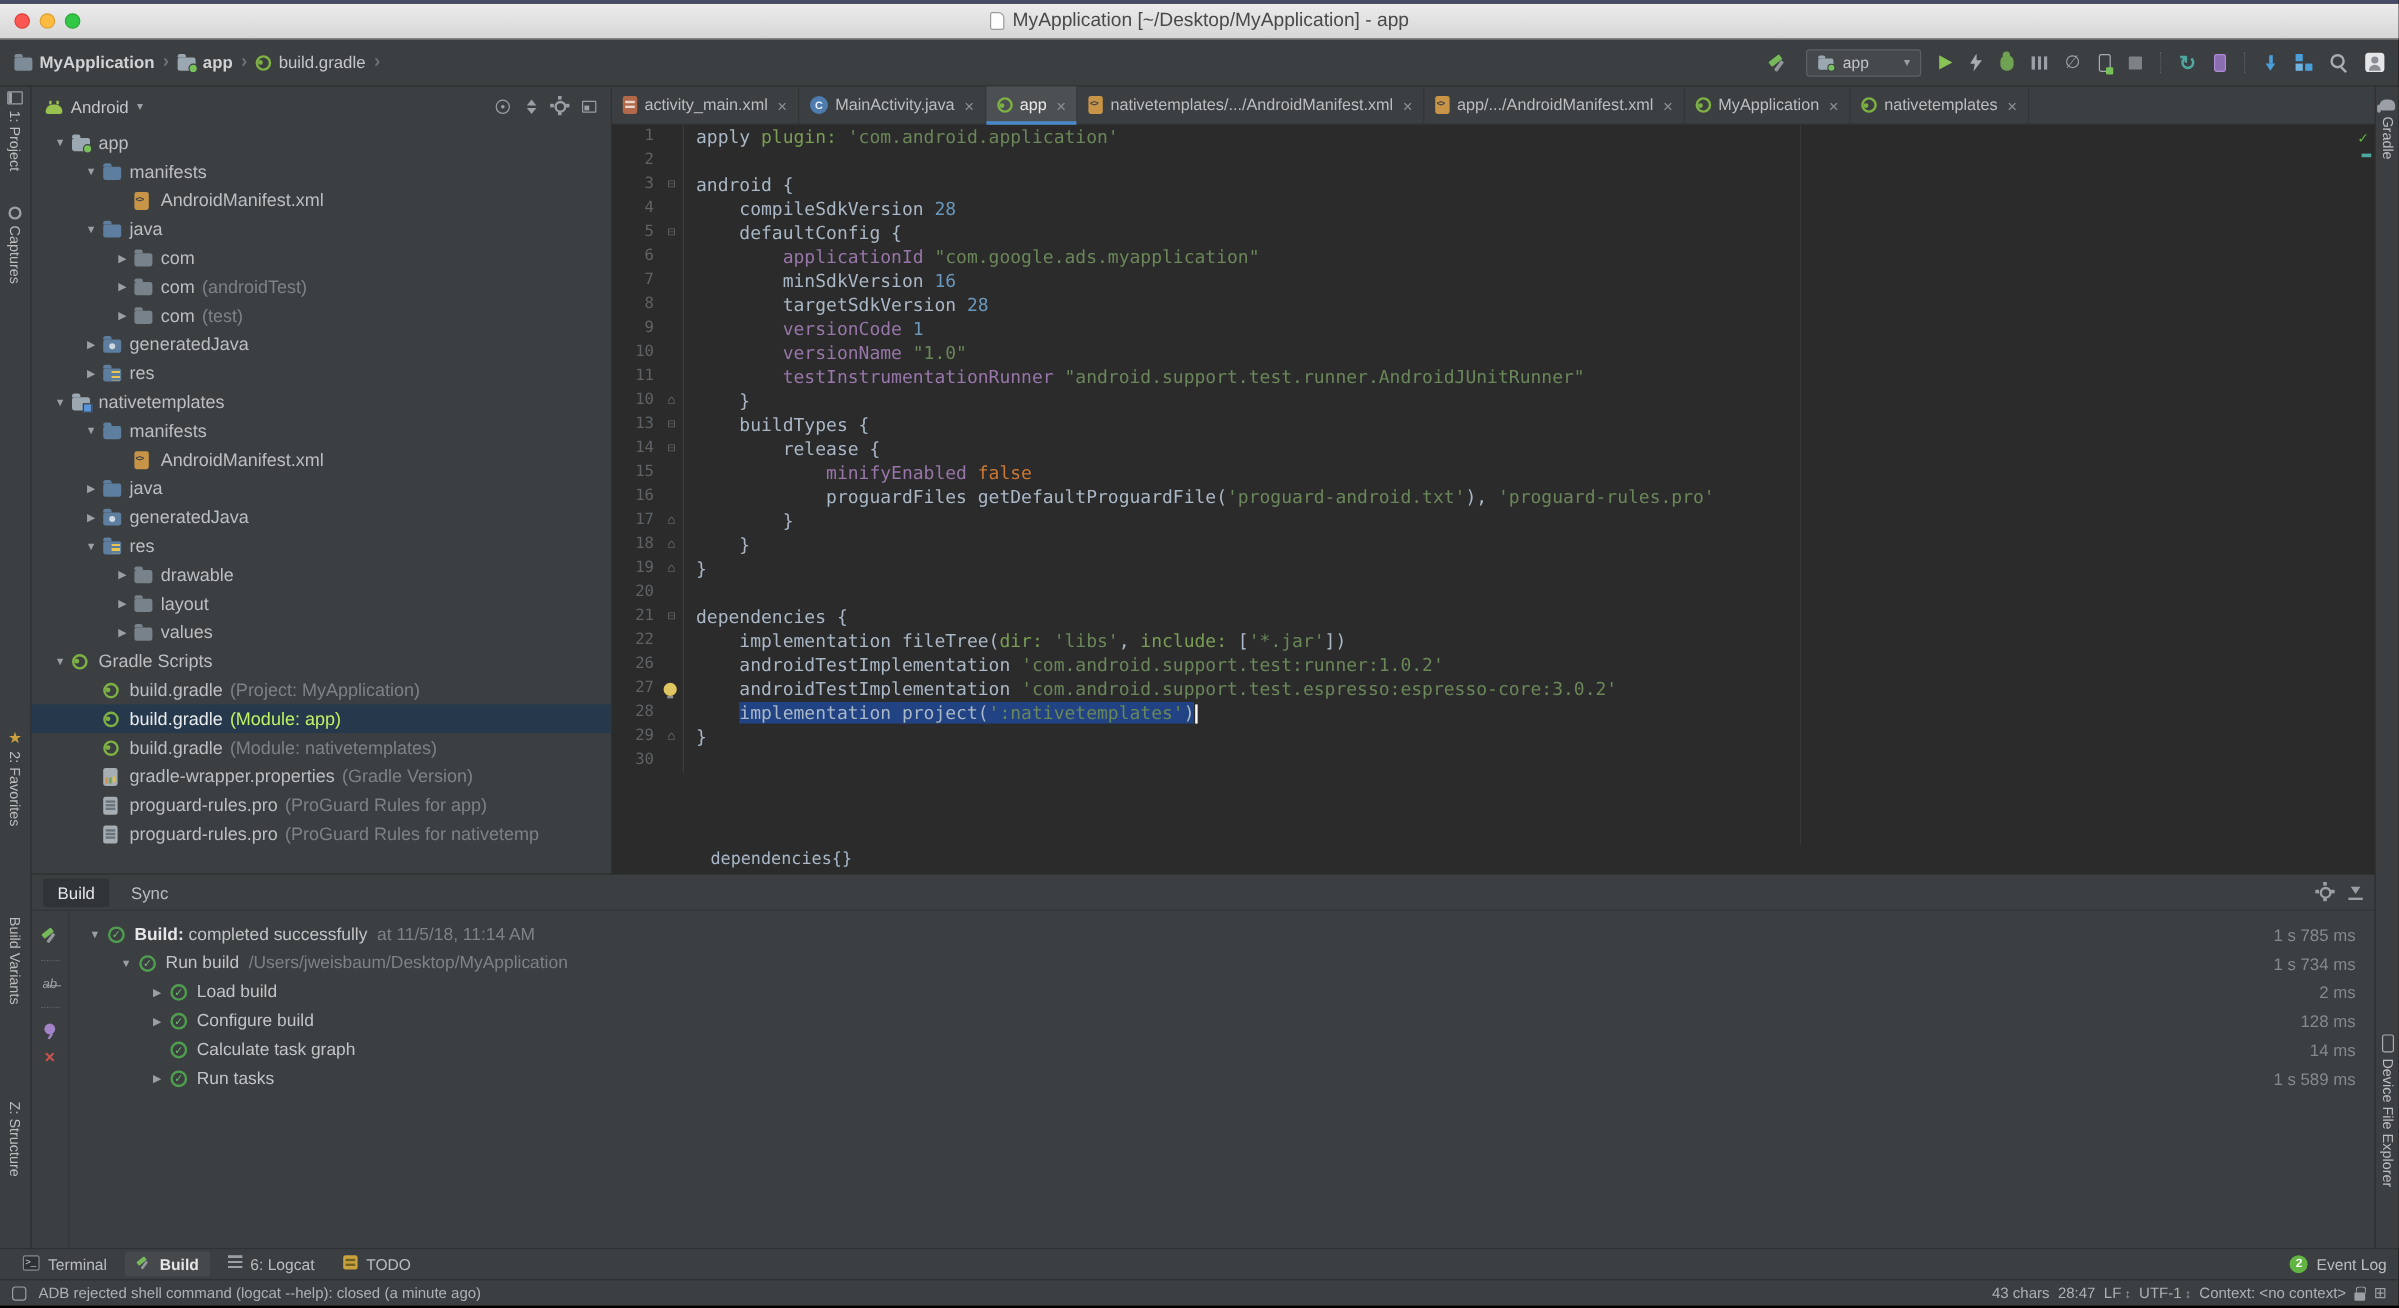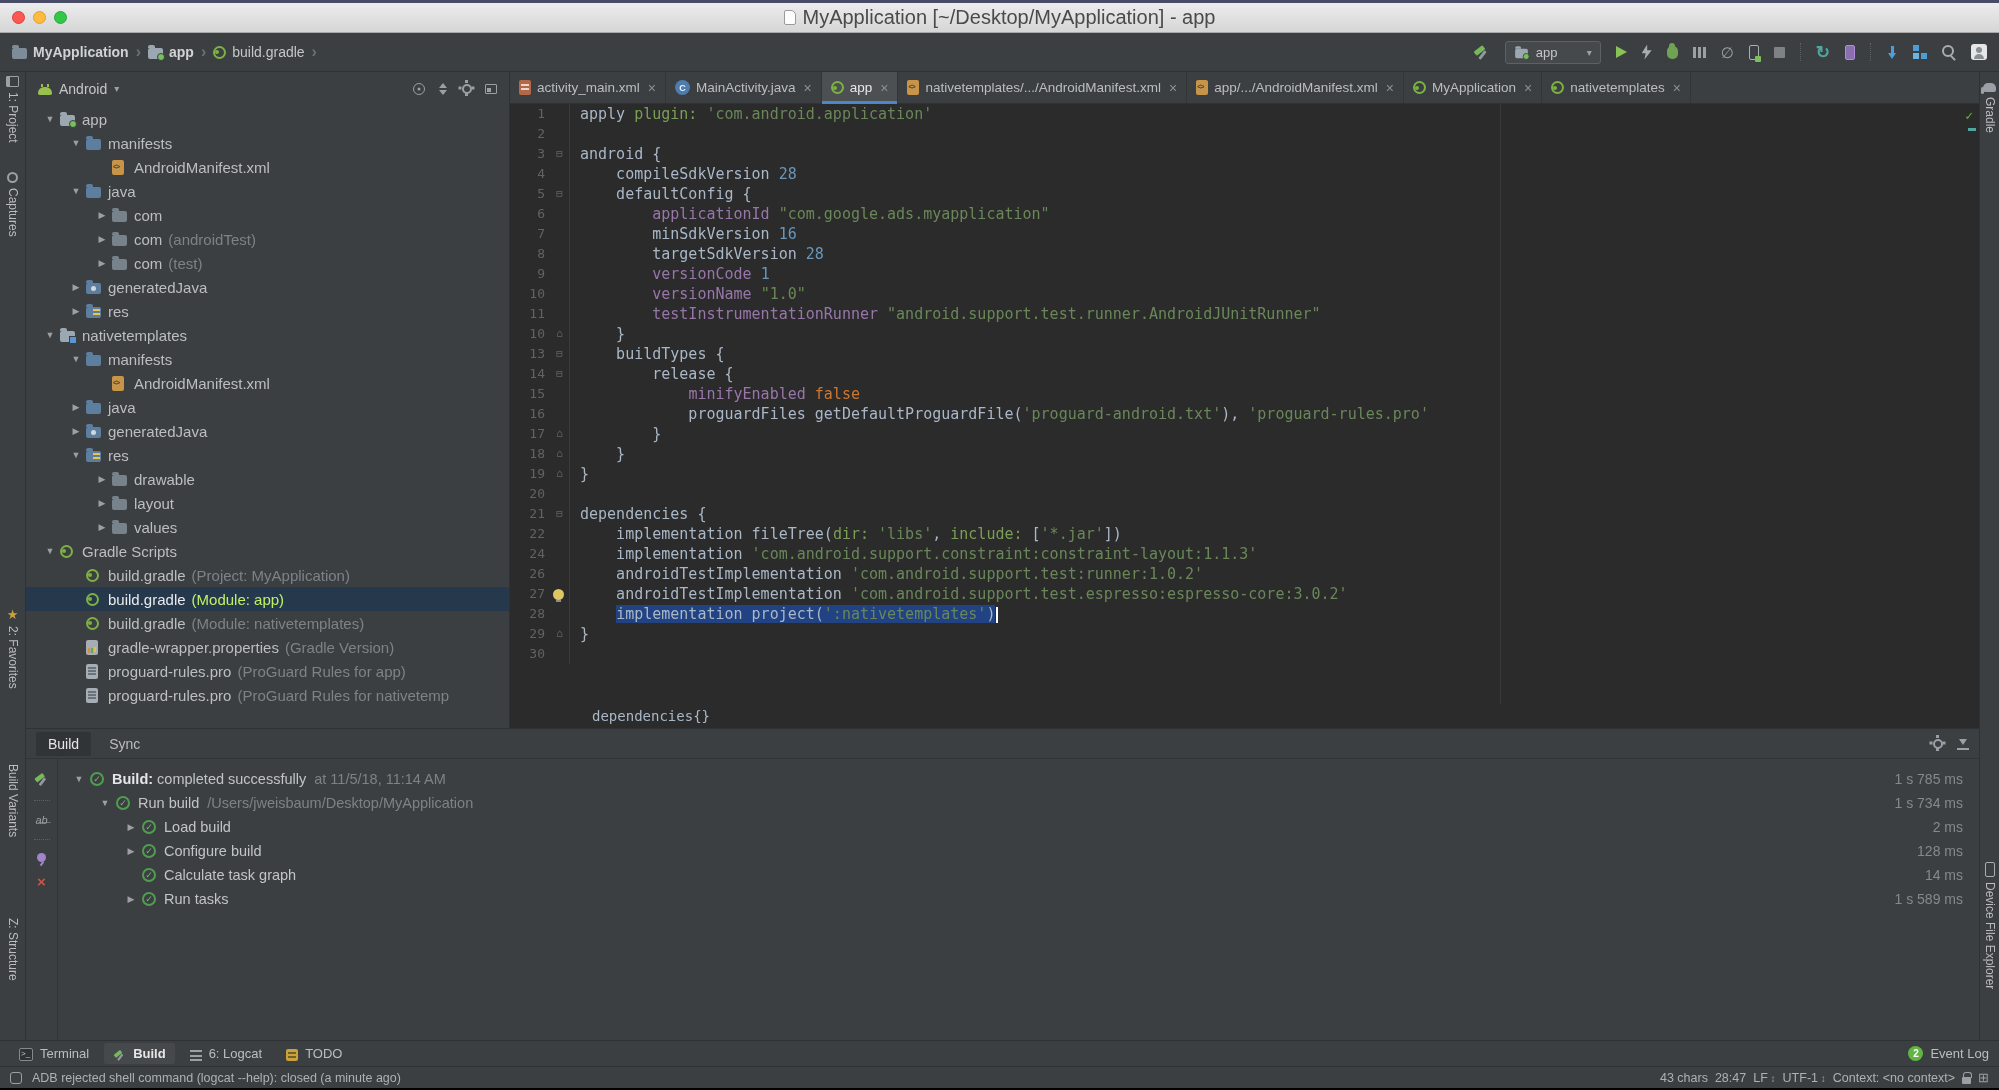--- a/index.html
+++ b/index.html
@@ -6,21 +6,21 @@
 html,body{width:1999px;height:1090px;overflow:hidden;background:#000;font-family:"Liberation Sans",sans-serif;-webkit-font-smoothing:antialiased}
 .ic{display:inline-block;position:relative;flex:none}
 
 
 .titlebar{height:33px;background:linear-gradient(#ECECEC,#D6D6D6);border-top:3px solid #474B66;border-bottom:1px solid #A8A8A8;display:flex;align-items:center;position:relative}
 .lights{position:absolute;left:12px;display:flex;gap:8px}
 .light{width:13px;height:13px;border-radius:50%}
 .l-close{background:#FC5753;border:1px solid #DF3E3A}
 .l-min{background:#FDBC40;border:1px solid #DE9E34}
 .l-max{background:#33C748;border:1px solid #27AA35}
-.title{margin:0 auto;display:flex;gap:7px;align-items:center;color:#4A4A4A;font-size:20px}
+.title{margin:0 auto;display:flex;gap:7px;align-items:center;color:#4A4A4A;font-size:16px}
 .doc-icon{width:12px;height:15px;background:#FDFDFD;border:1px solid #9a9a9a;border-radius:2px 5px 2px 2px}
 
 
 .toolbar{height:39px;background:#3C3F41;display:flex;align-items:center;padding:0 12px;border-bottom:1px solid #2F3234}
 .crumbs{display:flex;align-items:center;gap:7px;font-size:14px;color:#C4C6C8}
 .crumb{display:flex;align-items:center;gap:6px}
 .crumb b{font-weight:bold;color:#D0D2D4}
 .crumb-sep{color:#6C7074;font-size:16px;font-weight:bold}
 .tb-actions{margin-left:auto;display:flex;align-items:center;gap:15px}
 .runbox{display:flex;align-items:center;gap:7px;background:#46494B;border:1px solid #5E6164;border-radius:3px;padding:3px 8px;color:#C4C6C8;font-size:13px;min-width:96px}
@@ -168,21 +168,21 @@
 .btree{flex:1;font-size:14.5px;color:#C2C4C6;padding-top:8px}
 .brow{height:24px;display:flex;align-items:center;white-space:nowrap}
 .brow .tarrow{width:22px}
 .brow .bico{width:22px;display:flex;flex:none}
 .blabel b{color:#E4E6E8}
 .banno{color:#7E8287;margin-left:8px}
 .btime{margin-left:auto;color:#85898D;padding-right:16px;font-size:14px}
 
 
 .bottombar{height:26px;background:#3C3F41;border-top:1px solid #2F3234;display:flex;align-items:center;padding:0 10px;gap:6px;font-size:13px;color:#BBBDBF}
-.btab2{display:flex;gap:7px;align-items:flex-end;padding:3px 9px;border-radius:2px}
+.btab2{display:flex;gap:7px;align-items:flex-start;padding:3px 9px;border-radius:2px}
 .btab2.sel{background:#46494C;color:#E6E6E6;font-weight:bold}
 .evtlog{margin-left:auto;display:flex;align-items:center;gap:7px}
 .statusbar{height:22px;background:#3C3F41;border-top:1px solid #2F3234;display:flex;align-items:center;padding:0 10px;font-size:12.5px;color:#AEB1B3;gap:18px}
 .sb-left{display:flex;align-items:center;gap:10px}
 .sb-right{margin-left:auto;display:flex;align-items:center;gap:7px}
 .i-sbtoggle{width:12px;height:12px;border:1.5px solid #9AA0A6;border-radius:3px}
 .arr{font-size:10px;color:#9AA0A6}
 </style>
 </head>
 <body>
@@ -528,21 +528,20 @@
         <div class="cl"><span class="gnum">13</span><span class="gfold">⊟</span><span class="ccode"><span class="cd">    buildTypes {</span></span></div>
         <div class="cl"><span class="gnum">14</span><span class="gfold">⊟</span><span class="ccode"><span class="cd">        release {</span></span></div>
         <div class="cl"><span class="gnum">15</span><span class="gfold"></span><span class="ccode"><span class="cd">            </span><span class="cp">minifyEnabled</span><span class="cd"> </span><span class="ck">false</span></span></div>
         <div class="cl"><span class="gnum">16</span><span class="gfold"></span><span class="ccode"><span class="cd">            proguardFiles getDefaultProguardFile(</span><span class="cs">'proguard-android.txt'</span><span class="cd">), </span><span class="cs">'proguard-rules.pro'</span></span></div>
         <div class="cl"><span class="gnum">17</span><span class="gfold">⌂</span><span class="ccode"><span class="cd">        }</span></span></div>
         <div class="cl"><span class="gnum">18</span><span class="gfold">⌂</span><span class="ccode"><span class="cd">    }</span></span></div>
         <div class="cl"><span class="gnum">19</span><span class="gfold">⌂</span><span class="ccode"><span class="cd">}</span></span></div>
         <div class="cl"><span class="gnum">20</span><span class="gfold"></span><span class="ccode"></span></div>
         <div class="cl"><span class="gnum">21</span><span class="gfold">⊟</span><span class="ccode"><span class="cd">dependencies {</span></span></div>
         <div class="cl"><span class="gnum">22</span><span class="gfold"></span><span class="ccode"><span class="cd">    implementation fileTree(</span><span class="ca">dir:</span><span class="cd"> </span><span class="cs">'libs'</span><span class="cd">, </span><span class="ca">include:</span><span class="cd"> [</span><span class="cs">'*.jar'</span><span class="cd">])</span></span></div>
-        <div class="cl"><span class="gnum">24</span><span class="gfold"></span><span class="ccode"><span class="cd">    implementation </span><span class="cs">'com.android.support.constraint:constraint-layout:1.1.3'</span></span></div>
         <div class="cl"><span class="gnum">26</span><span class="gfold"></span><span class="ccode"><span class="cd">    androidTestImplementation </span><span class="cs">'com.android.support.test:runner:1.0.2'</span></span></div>
         <div class="cl"><span class="gnum">27</span><span class="gfold"><span class="bulb"></span></span><span class="ccode"><span class="cd">    androidTestImplementation </span><span class="cs">'com.android.support.test.espresso:espresso-core:3.0.2'</span></span></div>
         <div class="cl"><span class="gnum">28</span><span class="gfold"></span><span class="ccode"><span class="cd">    </span><span class="seltext"><span class="cd">implementation project(</span><span class="cs">':nativetemplates'</span><span class="cd">)</span></span><span class="cursor"></span></span></div>
         <div class="cl"><span class="gnum">29</span><span class="gfold">⌂</span><span class="ccode"><span class="cd">}</span></span></div>
         <div class="cl"><span class="gnum">30</span><span class="gfold"></span><span class="ccode"></span></div>
       <div class="guide"></div>
       <span class="insp-ok">✓</span>
       <span class="stripe-mark"></span>
     </div>
     <div class="ctx">

